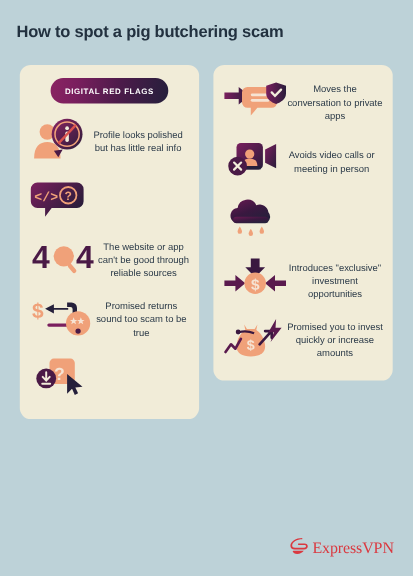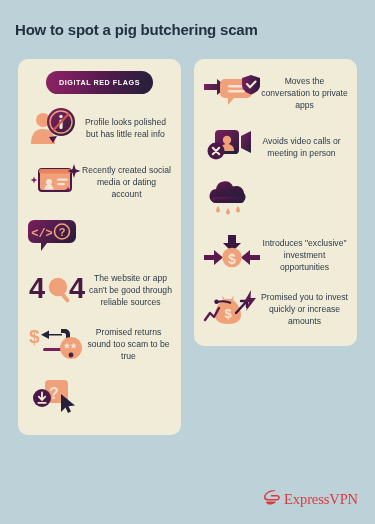--- a/index.html
+++ b/index.html
@@ -130,36 +130,20 @@
           <circle cx="34" cy="15" r="14" fill="url(#lg-pur1)"></circle>
           <circle cx="34" cy="15" r="11" fill="none" stroke="#F0A179" stroke-width="1.4"></circle>
           <circle cx="34" cy="9.5" r="1.7" fill="#F2EDDB"></circle>
           <rect x="32.4" y="12.6" width="3.2" height="9.5" rx="1.5" fill="#F2EDDB"></rect>
           <line x1="26" y1="23.5" x2="42" y2="6.5" stroke="#D9524E" stroke-width="2.2"></line>
         </svg>
       </div>
       <div class="flag-text">Profile looks polished but has little real info</div>
     </div>
 
-    <div class="flag">
-      <div class="flag-icon">
-        <svg width="54" height="38" viewBox="0 0 54 38">
-          <rect x="12" y="8" width="32" height="22" rx="3" fill="#F0A179" stroke="#4A1A46" stroke-width="2"></rect>
-          <rect x="12" y="8" width="32" height="4.5" rx="2" fill="#E8855E"></rect>
-          <circle cx="22" cy="21" r="3" fill="#F6E4D4"></circle>
-          <path d="M17.5 28.5 C17.5 25 19.5 23.5 22 23.5 C24.5 23.5 26.5 25 26.5 28.5 Z" fill="#F6E4D4"></path>
-          <rect x="30" y="17.5" width="11" height="2.2" rx="1.1" fill="#F6E4D4"></rect>
-          <rect x="30" y="22" width="8" height="2.2" rx="1.1" fill="#F6E4D4"></rect>
-          <path d="M47 3 L48.6 8.2 L53.5 10 L48.6 11.8 L47 17 L45.4 11.8 L40.5 10 L45.4 8.2 Z" fill="#4A1A46"></path>
-          <path d="M7 15.5 L7.9 18.1 L10.4 19 L7.9 19.9 L7 22.5 L6.1 19.9 L3.6 19 L6.1 18.1 Z" fill="#7A1F5E"></path>
-          <path d="M41 25.5 L41.8 27.7 L44 28.5 L41.8 29.3 L41 31.5 L40.2 29.3 L38 28.5 L40.2 27.7 Z" fill="#7A1F5E"></path>
-        </svg>
-      </div>
-      <div class="flag-text">Recently created social media or dating account</div>
-    </div>
 
     <div class="flag">
       <div class="flag-icon">
         <svg width="50" height="38" viewBox="0 0 50 38">
           <defs>
             <linearGradient id="lg-pur2" x1="0" y1="0" x2="1" y2="0.6">
               <stop offset="0%" stop-color="#7A1F5E"></stop>
                 <stop offset="100%" stop-color="#2A1C3A"></stop>
             </linearGradient>
           </defs>

